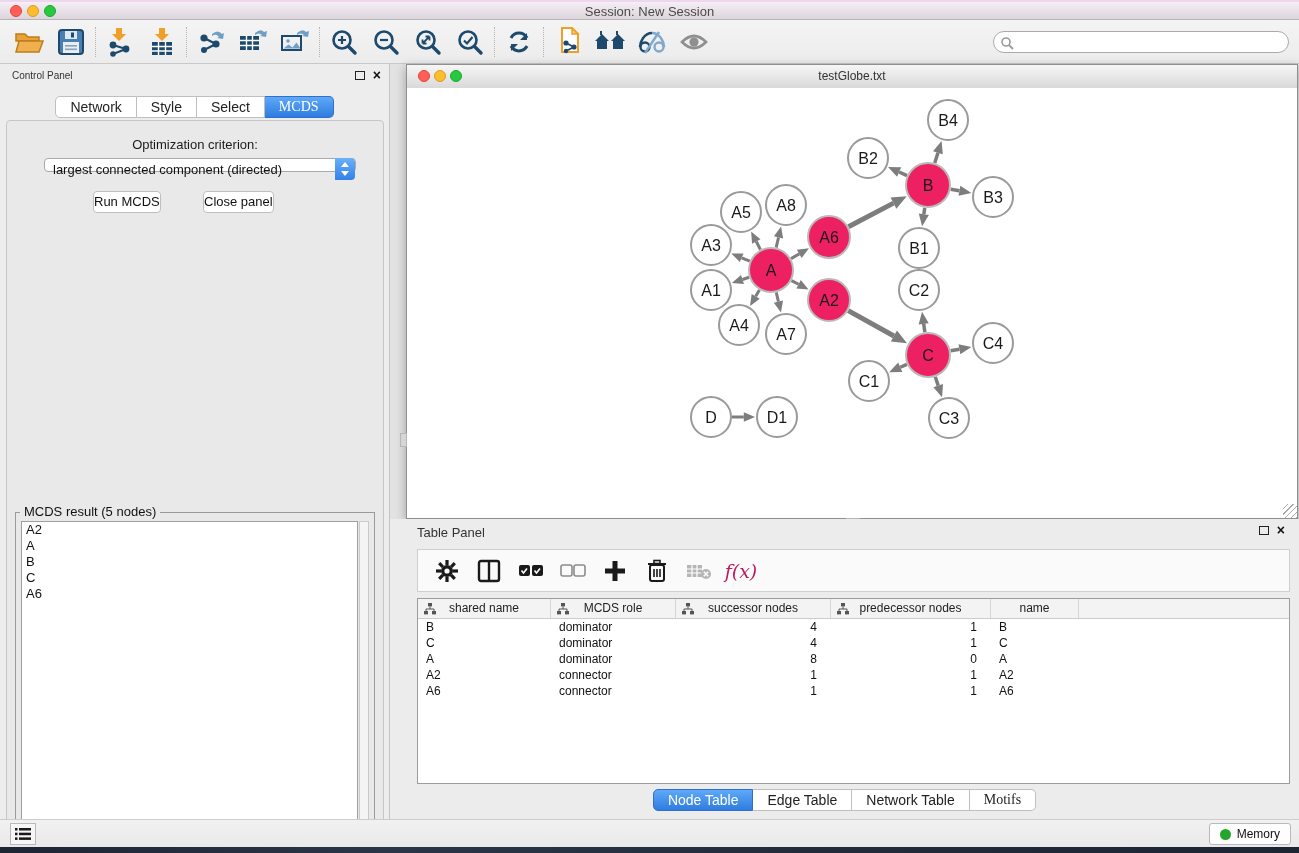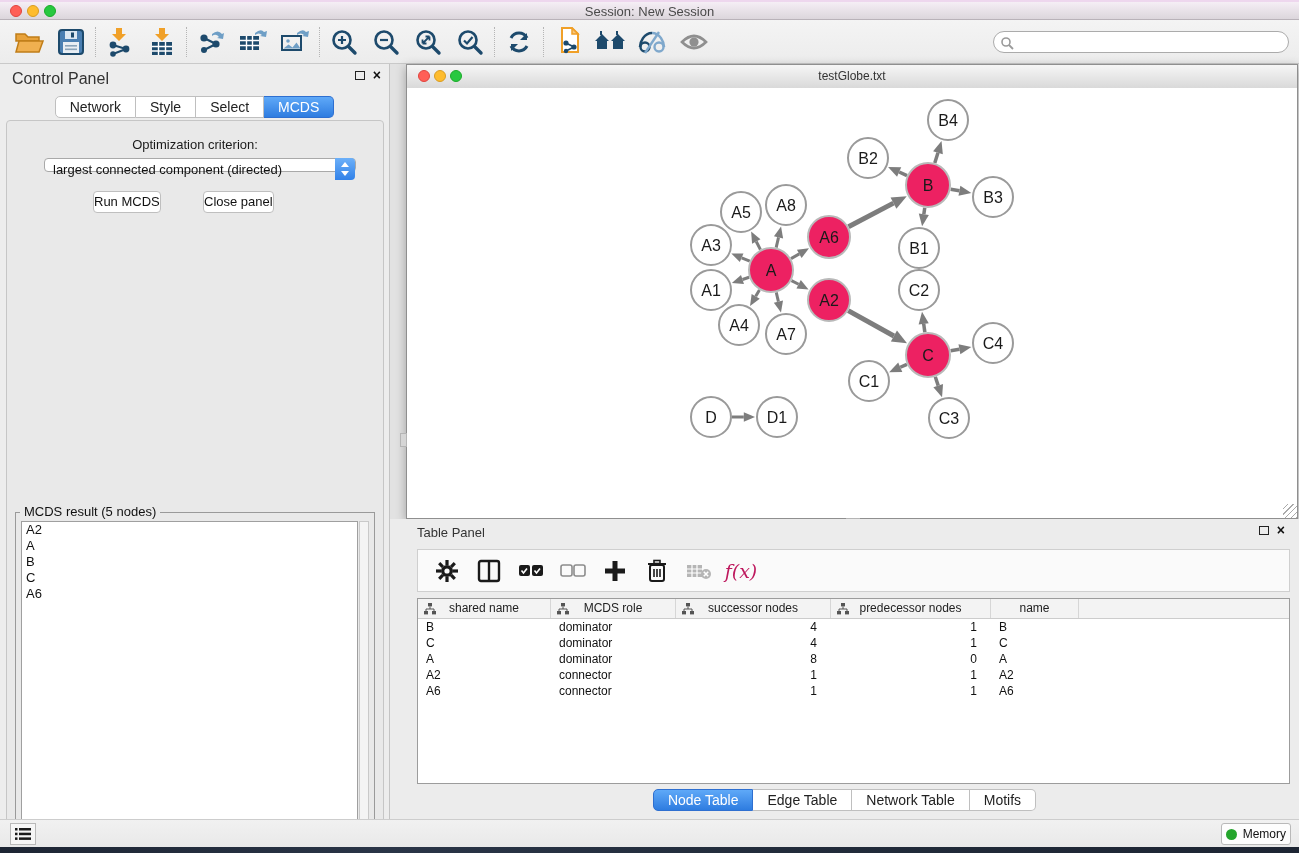--- a/index.html
+++ b/index.html
@@ -25,30 +25,30 @@
   .tb-spacer { flex:1; }
   .searchbox { position:relative; width:296px; height:22px; margin-right:10px; background:#fff;
     border:1px solid #ababab; border-radius:12px; }
   .searchbox svg { position:absolute; left:6px; top:4px; }
   .searchbox input { position:absolute; left:24px; top:1px; width:260px; height:18px; border:none; outline:none;
     font-size:12px; background:transparent; }
 
   
   .control-panel { position:absolute; left:0; top:64px; width:390px; height:755px; background:#ededed;
     border-right:1px solid #c4c4c4; }
-  .cp-header { position:absolute; left:12px; top:6px; font-size:16px; color:#333; }
+  .cp-header { position:absolute; left:12px; top:6px; font-size:10px; color:#333; }
   .panel-icons { position:absolute; right:8px; top:6px; display:flex; gap:8px; align-items:center; }
   .ico-float { width:10px; height:9px; border:1.5px solid #222; display:inline-block; cursor:pointer; }
   .ico-close { font-size:14px; font-weight:bold; color:#111; line-height:10px; cursor:pointer; }
   .tab-group { position:absolute; left:0; right:0; display:flex; justify-content:center; }
   .cp-tabs { top:32px; }
   .seg-tab { height:22px; line-height:20px; padding:0 14px; font-size:14px; color:#222; background:#fff;
     border:1px solid #bfbfbf; border-left:none; cursor:pointer; }
   .seg-tab:first-child { border-left:1px solid #bfbfbf; border-radius:5px 0 0 5px; }
-  .seg-tab:last-child { border-radius:0 5px 5px 0; }
+  .seg-tab:last-child { border-radius:0 5px 5px 0;font-family:Liberation Serif, serif; }
   .seg-tab.active { background:linear-gradient(#5fa9f8,#2e7ce0); color:#fff; border-color:#2e6fd0; }
   .cp-box { position:absolute; left:6px; top:56px; width:378px; height:737px; background:#e9e9e9;
     border:1px solid #c6c6c6; border-radius:4px; }
   .opt-label { position:absolute; left:0; right:0; top:16px; text-align:center; font-size:13px; color:#1a1a1a; }
   .dropdown { position:absolute; left:37px; top:37px; width:312px; height:14px; background:#fff;
     border:1px solid #a9a9a9; border-radius:4px; cursor:pointer; }
   .dropdown .dd-text { position:absolute; left:8px; top:3px; font-size:13px; color:#111; white-space:nowrap; }
   .dd-stepper { position:absolute; right:0; top:-1px; width:20px; height:22px; border-radius:0 4px 4px 0;
     background:linear-gradient(#6cb0f9,#3181e8); }
   .dd-stepper:before, .dd-stepper:after { content:""; position:absolute; left:6px; border-left:4px solid transparent;
@@ -97,21 +97,21 @@
   .tbody .cell { font-size:12px; color:#111; line-height:16px; padding:0 8px; white-space:nowrap; }
   .cell.num { text-align:right; padding-right:14px; }
   .tp-tabs { top:270px; }
 
   
   .statusbar { position:absolute; left:0; top:819px; width:1299px; height:28px;
     background:linear-gradient(#f1f1f1,#e9e9e9); border-top:1px solid #cdcdcd; }
   .list-btn { position:absolute; left:10px; top:3px; width:26px; height:22px; background:#f6f6f6;
     border:1px solid #b9b9b9; display:flex; align-items:center; justify-content:center; cursor:pointer; }
   .memory-btn { position:absolute; right:8px; top:3px; height:22px; background:#fdfdfd; border:1px solid #b9b9b9;
-    border-radius:3px; display:flex; align-items:center; padding:0 4px; gap:6px; cursor:pointer; }
+    border-radius:3px; display:flex; align-items:center; padding:0 10px; gap:6px; cursor:pointer; }
   .memory-dot { width:11px; height:11px; border-radius:50%; background:#24a52c; }
   .memory-btn span { font-size:12px; color:#111; }
   .desktop-strip { position:absolute; left:0; top:847px; width:1299px; height:6px;
     background:linear-gradient(90deg,#1d2533,#2a3547 30%,#222c3b 60%,#1d2533); }
 
   svg { display:block; }
   text { font-family:"Liberation Sans", sans-serif; }
 </style>
 </head>
 <body>

